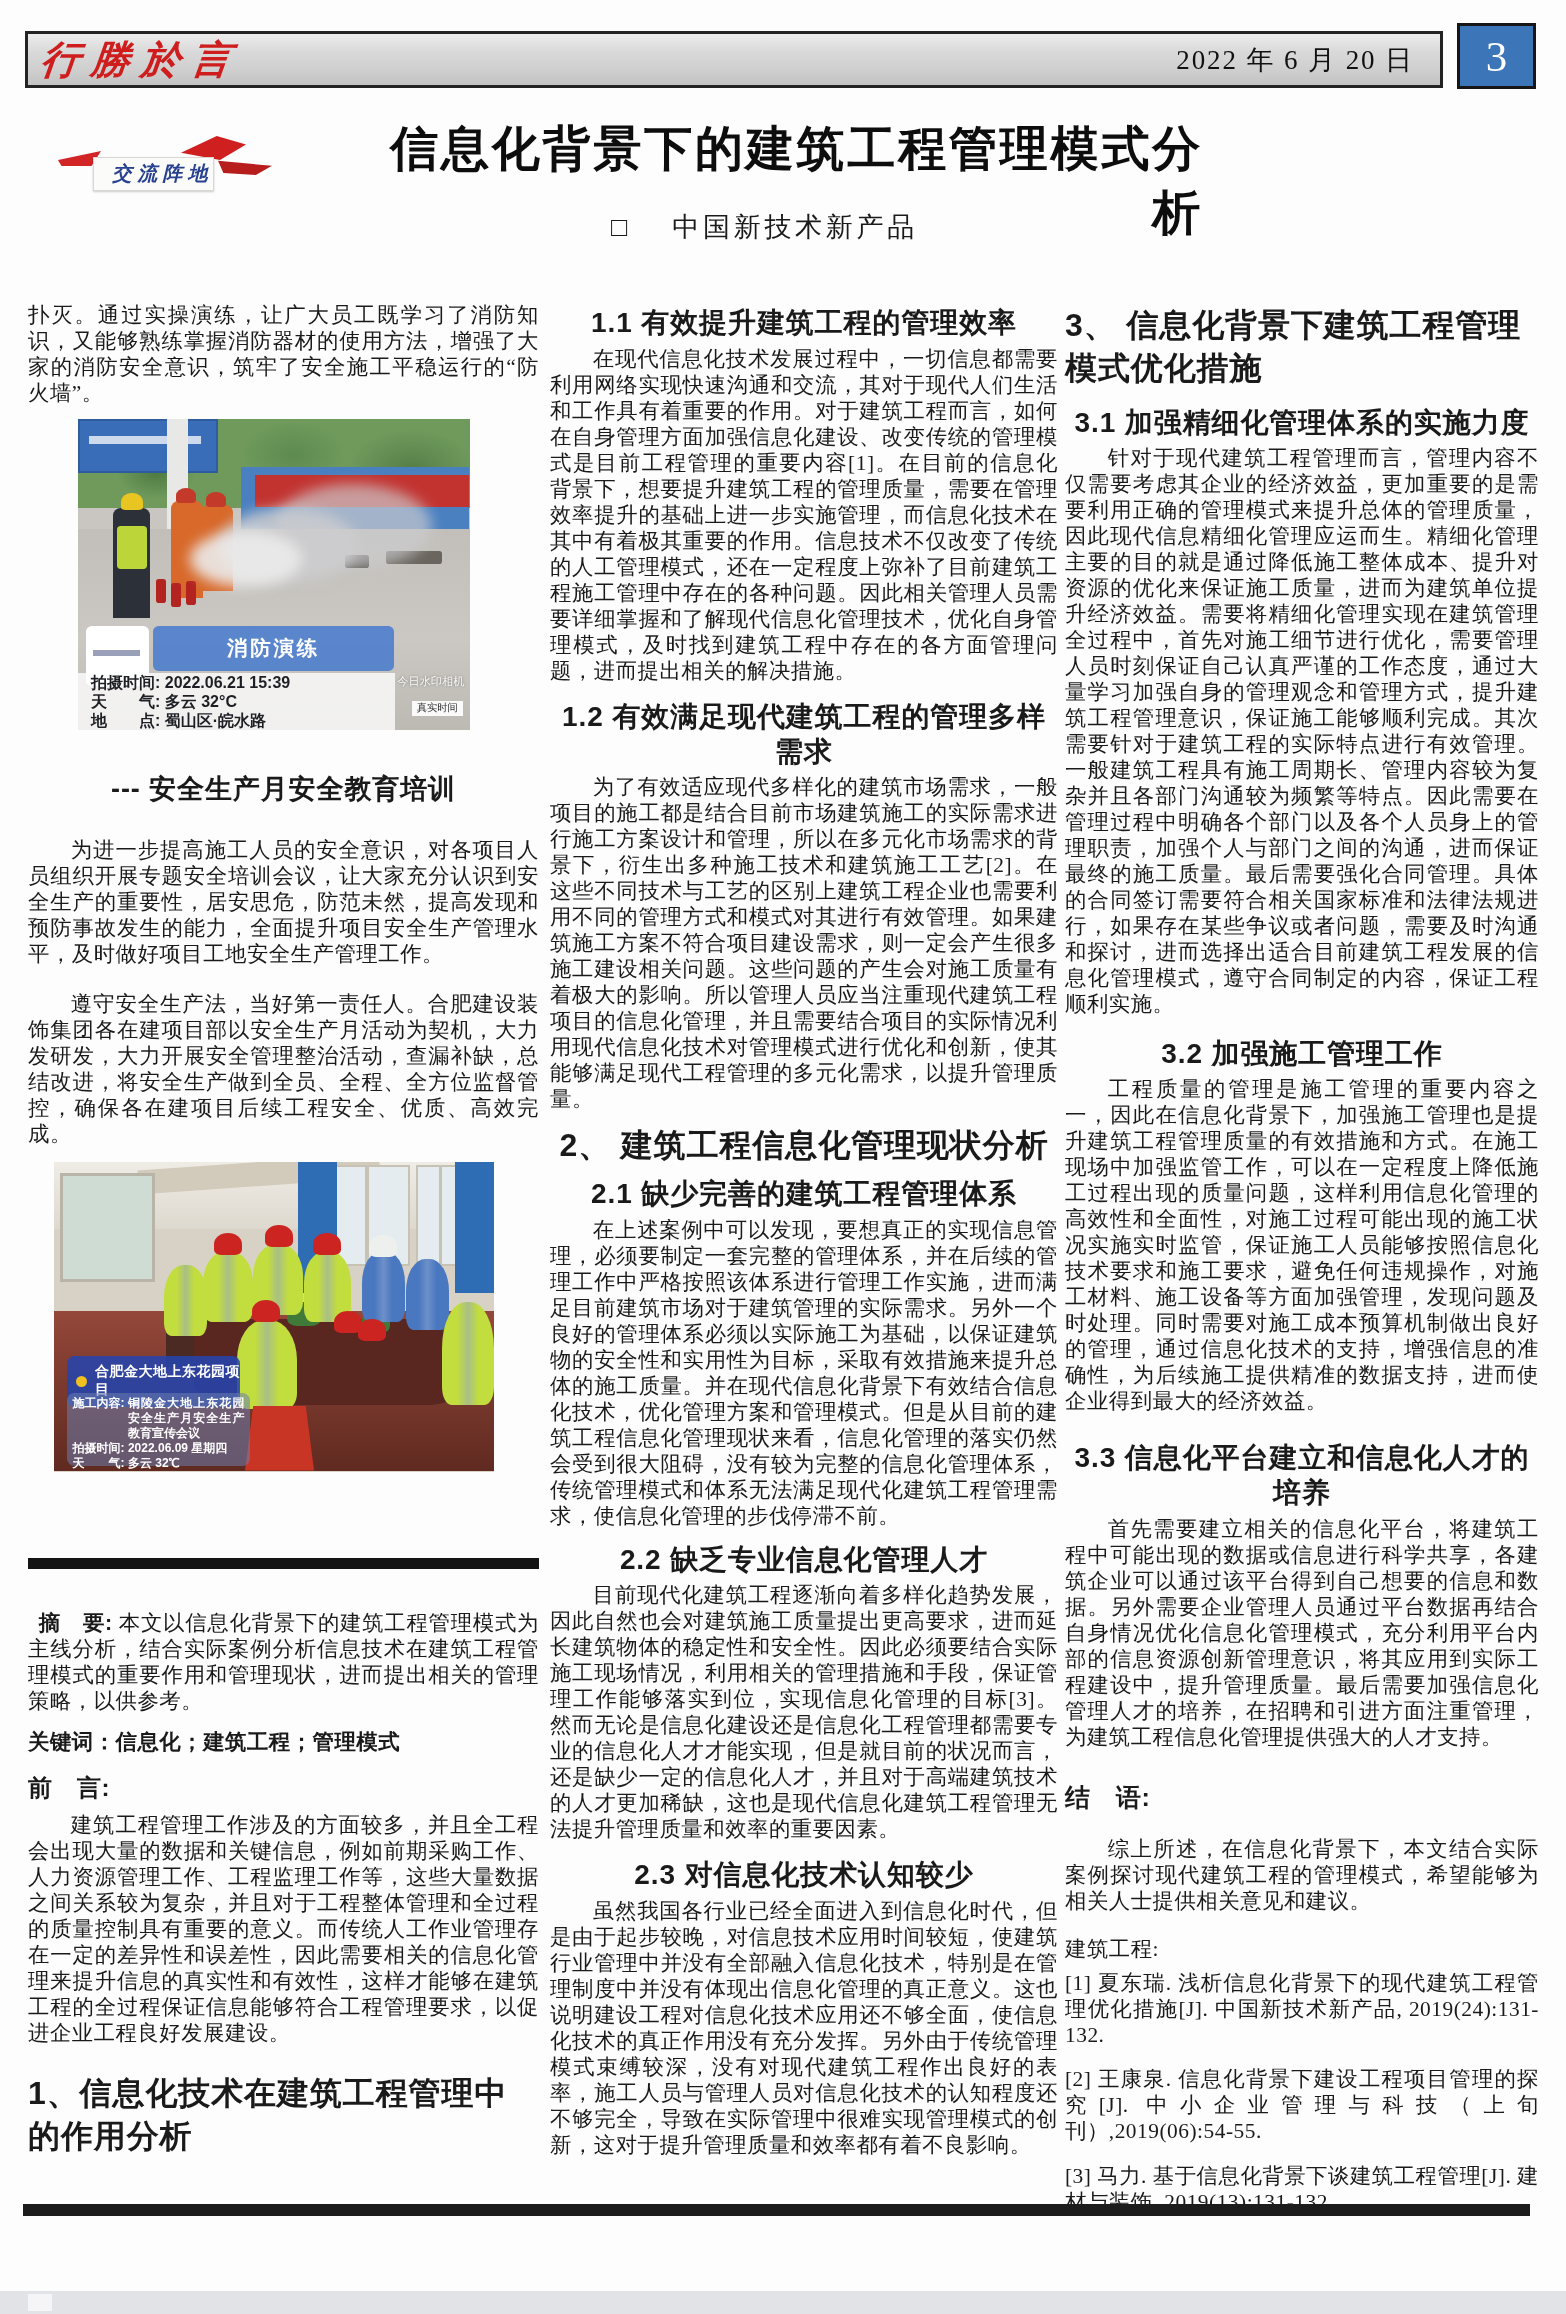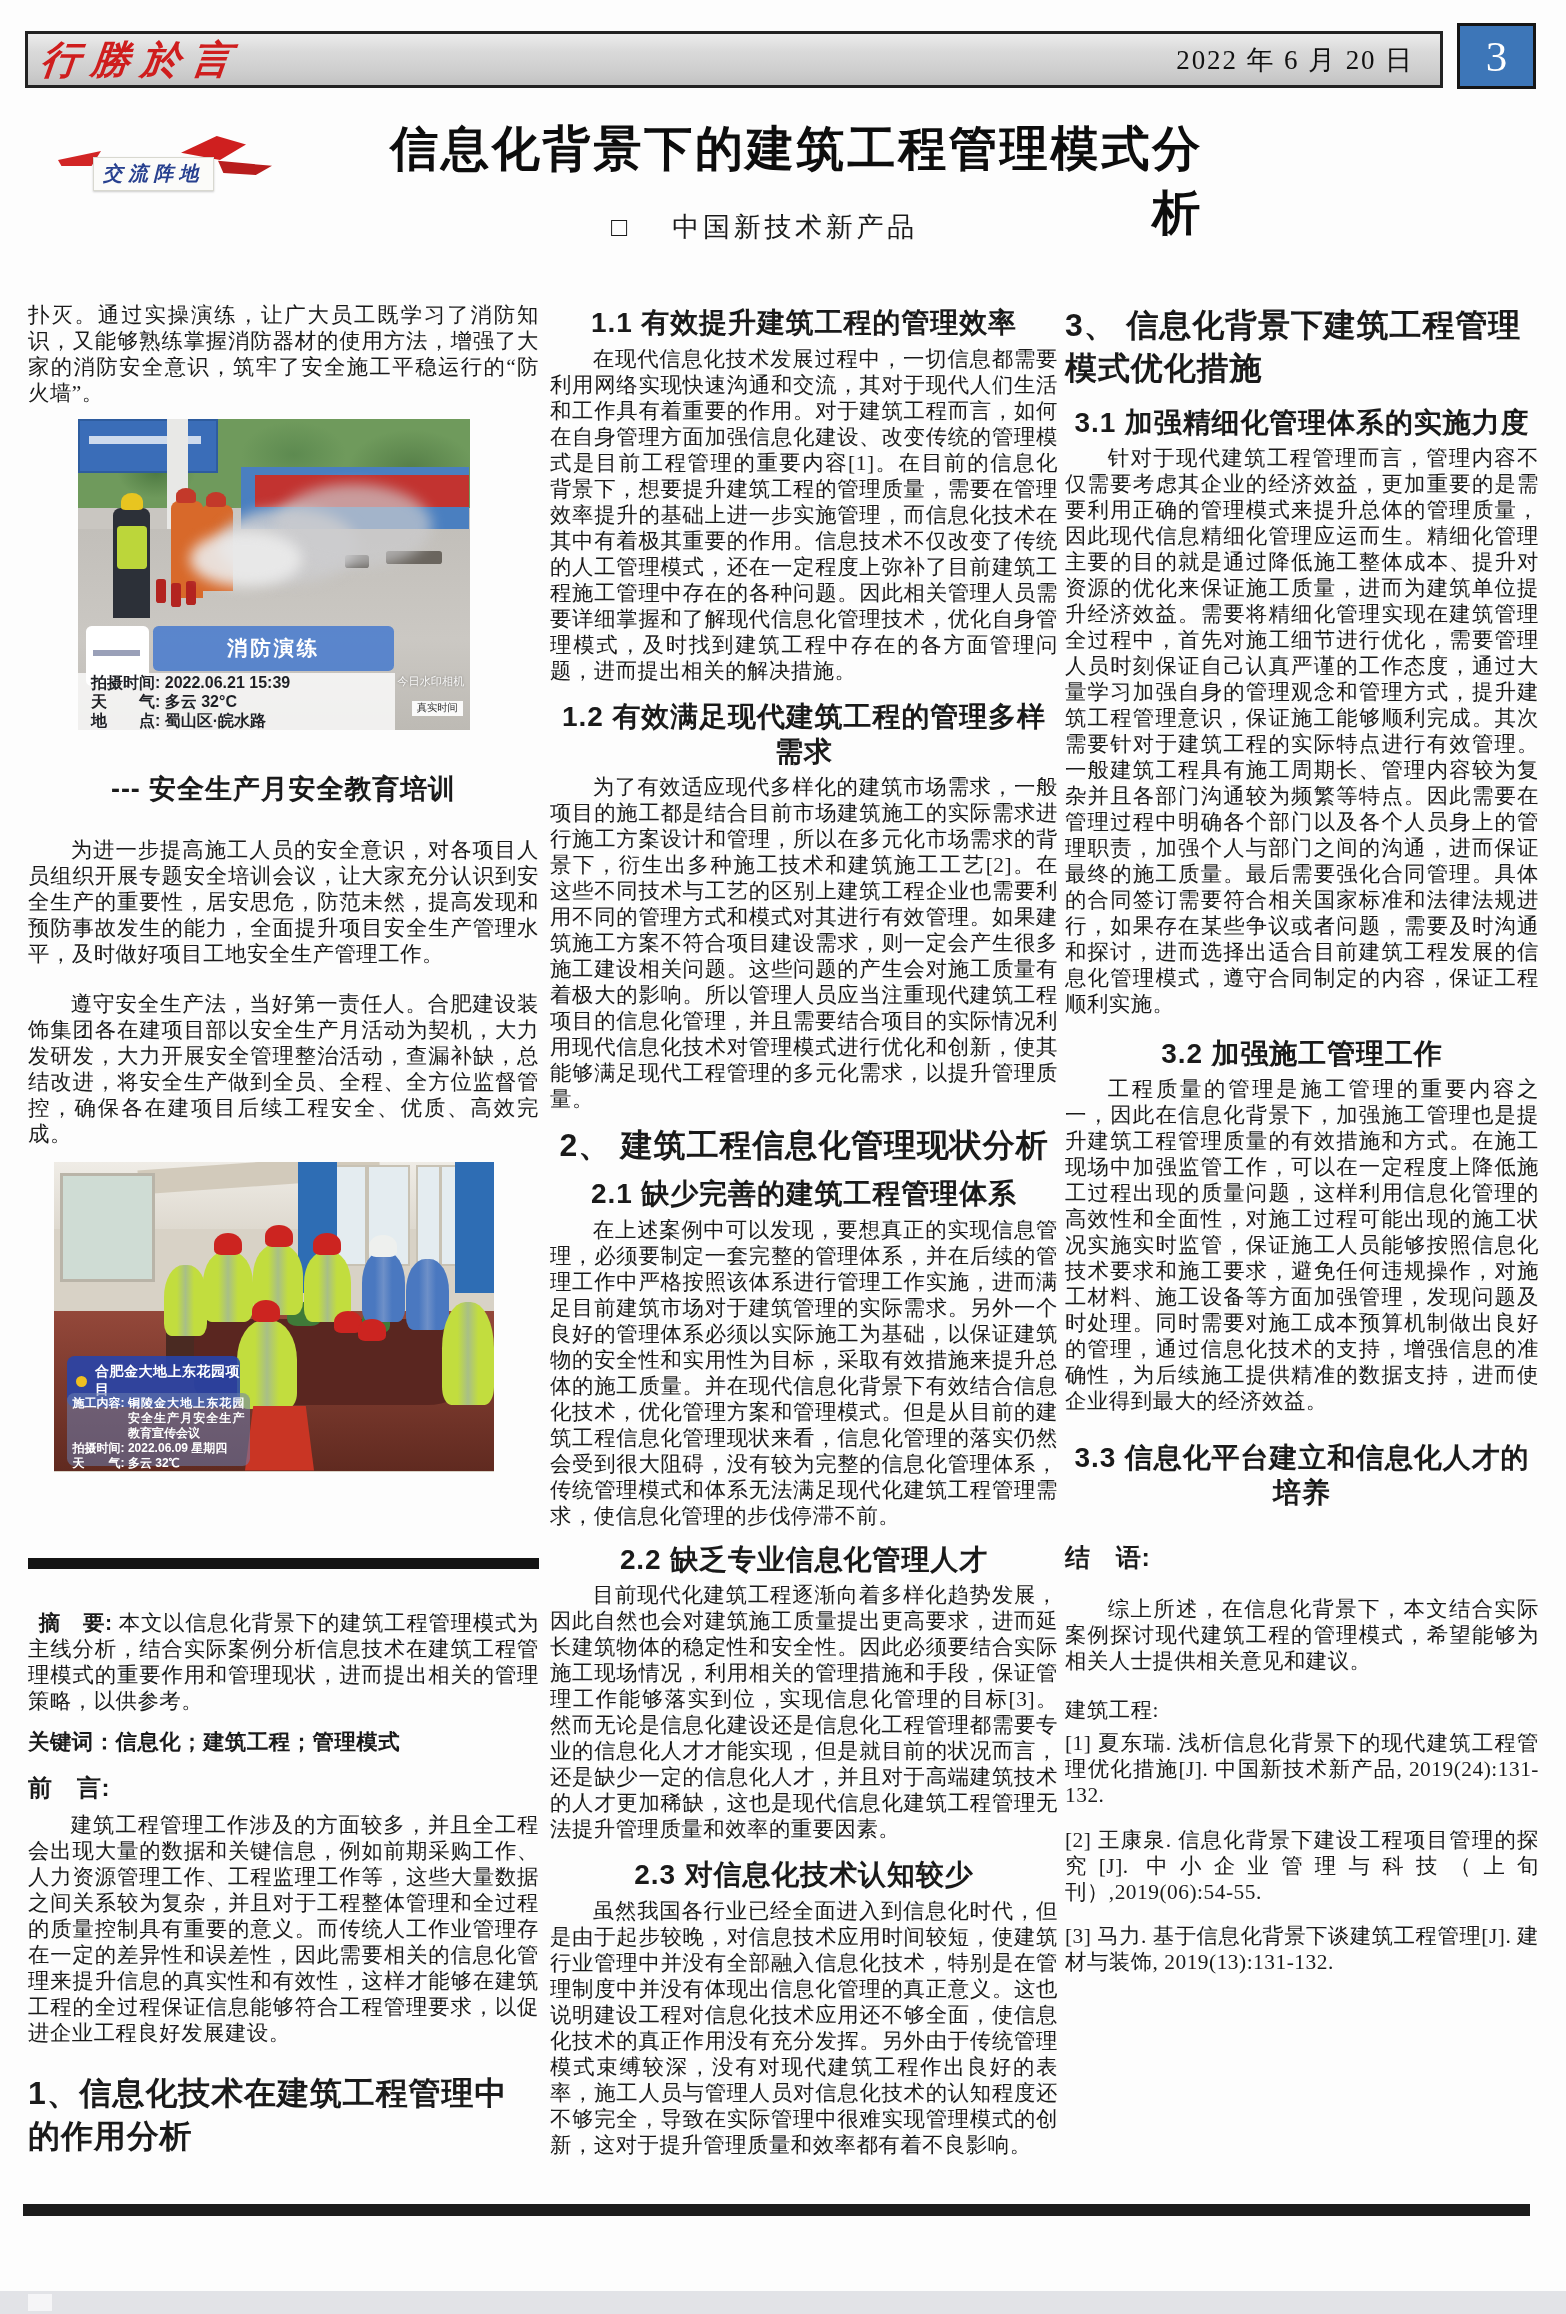--- a/index.html
+++ b/index.html
@@ -17,21 +17,21 @@
   .page-num{color:#fff;font-size:43px;font-family:"Liberation Serif",serif;}
   
   .ribbon{position:absolute;left:58px;top:136px;width:214px;height:69px;}
   .ribbon .r1{position:absolute;left:0;top:15px;width:43px;height:15px;background:#d22525;
       clip-path:polygon(0 60%,100% 0,78% 100%,8% 100%);}
   .ribbon .r2{position:absolute;right:26px;top:0px;width:65px;height:24px;background:#cf1f1f;
       clip-path:polygon(0 70%,55% 0,100% 35%,60% 100%);}
   .ribbon .r3{position:absolute;right:0px;top:18.6px;width:54px;height:20.5px;background:#b81d1d;
       clip-path:polygon(0 30%,100% 55%,70% 100%,10% 90%);}
   .ribbon .label{position:absolute;left:35px;top:20.5px;width:119px;height:32px;background:#fbfbf9;
-      border:0.9px solid #d8d8d0;box-shadow:0 0.9px 1.9px rgba(0,0,0,.2);display:flex;align-items:center;justify-content:center;}
+      border:0.9px solid #d8d8d0;box-shadow:0 0.9px 1.9px rgba(0,0,0,.2);display:flex;align-items:center;justify-content:flex-end;}
   .ribbon .label span{font-family:"DejaVu Serif",serif;font-style:italic;font-weight:bold;
       color:#27408f;font-size:19.6px;letter-spacing:5.6px;}
   
   .main-title{position:absolute;left:373px;top:117px;width:830px;text-align:right;
       font-family:"Liberation Sans","DejaVu Sans",sans-serif;font-weight:bold;font-size:48px;
       letter-spacing:2.8px;color:#0d0d0d;}
   .byline{position:absolute;left:550px;top:209px;width:429px;text-align:center;font-size:27px;letter-spacing:3.7px;}
   
   .col{position:absolute;top:296px;text-align:justify;}
   .col-left{left:28px;width:511px;}
@@ -282,20 +282,21 @@
   <div class="col col-right">
     <div class="h-top" style="margin-top:7.5px;">3、 信息化背景下建筑工程管理模式优化措施</div>
 
     <div class="h-sub" style="margin-top:15px;">3.1 加强精细化管理体系的实施力度</div>
     <p class="indent" style="margin-top:5.6px;">针对于现代建筑工程管理而言，管理内容不仅需要考虑其企业的经济效益，更加重要的是需要利用正确的管理模式来提升总体的管理质量，因此现代信息精细化管理应运而生。精细化管理主要的目的就是通过降低施工整体成本、提升对资源的优化来保证施工质量，进而为建筑单位提升经济效益。需要将精细化管理实现在建筑管理全过程中，首先对施工细节进行优化，需要管理人员时刻保证自己认真严谨的工作态度，通过大量学习加强自身的管理观念和管理方式，提升建筑工程管理意识，保证施工能够顺利完成。其次需要针对于建筑工程的实际特点进行有效管理。一般建筑工程具有施工周期长、管理内容较为复杂并且各部门沟通较为频繁等特点。因此需要在管理过程中明确各个部门以及各个人员身上的管理职责，加强个人与部门之间的沟通，进而保证最终的施工质量。最后需要强化合同管理。具体的合同签订需要符合相关国家标准和法律法规进行，如果存在某些争议或者问题，需要及时沟通和探讨，进而选择出适合目前建筑工程发展的信息化管理模式，遵守合同制定的内容，保证工程顺利实施。</p>
 
     <div class="h-sub" style="margin-top:18.6px;">3.2 加强施工管理工作</div>
     <p class="indent" style="margin-top:5.6px;">工程质量的管理是施工管理的重要内容之一，因此在信息化背景下，加强施工管理也是提升建筑工程管理质量的有效措施和方式。在施工现场中加强监管工作，可以在一定程度上降低施工过程出现的质量问题，这样利用信息化管理的高效性和全面性，对施工过程可能出现的施工状况实施实时监管，保证施工人员能够按照信息化技术要求和施工要求，避免任何违规操作，对施工材料、施工设备等方面加强管理，发现问题及时处理。同时需要对施工成本预算机制做出良好的管理，通过信息化技术的支持，增强信息的准确性，为后续施工提供精准的数据支持，进而使企业得到最大的经济效益。</p>
 
     <div class="h-sub" style="margin-top:26px;">3.3 信息化平台建立和信息化人才的培养</div>
+    <p class="indent" style="margin-top:5.6px;">首先需要建立相关的信息化平台，将建筑工程中可能出现的数据或信息进行科学共享，各建筑企业可以通过该平台得到自己想要的信息和数据。另外需要企业管理人员通过平台数据再结合自身情况优化信息化管理模式，充分利用平台内部的信息资源创新管理意识，将其应用到实际工程建设中，提升管理质量。最后需要加强信息化管理人才的培养，在招聘和引进方面注重管理，为建筑工程信息化管理提供强大的人才支持。</p>
 
     <p class="b-label" style="margin-top:34px;font-size:25px;">结　语:</p>
     <p class="indent" style="margin-top:26px;">综上所述，在信息化背景下，本文结合实际案例探讨现代建筑工程的管理模式，希望能够为相关人士提供相关意见和建议。</p>
 
     <p style="margin-top:22.4px;">建筑工程:</p>
     <p style="margin-top:7.5px;">[1] 夏东瑞. 浅析信息化背景下的现代建筑工程管理优化措施[J]. 中国新技术新产品, 2019(24):131-132.</p>
     <p style="margin-top:18.6px;">[2] 王康泉. 信息化背景下建设工程项目管理的探究[J]. 中小企业管理与科技（上旬刊）,2019(06):54-55.</p>
     <p style="margin-top:18.6px;">[3] 马力. 基于信息化背景下谈建筑工程管理[J]. 建材与装饰, 2019(13):131-132.</p>
   </div>
 

